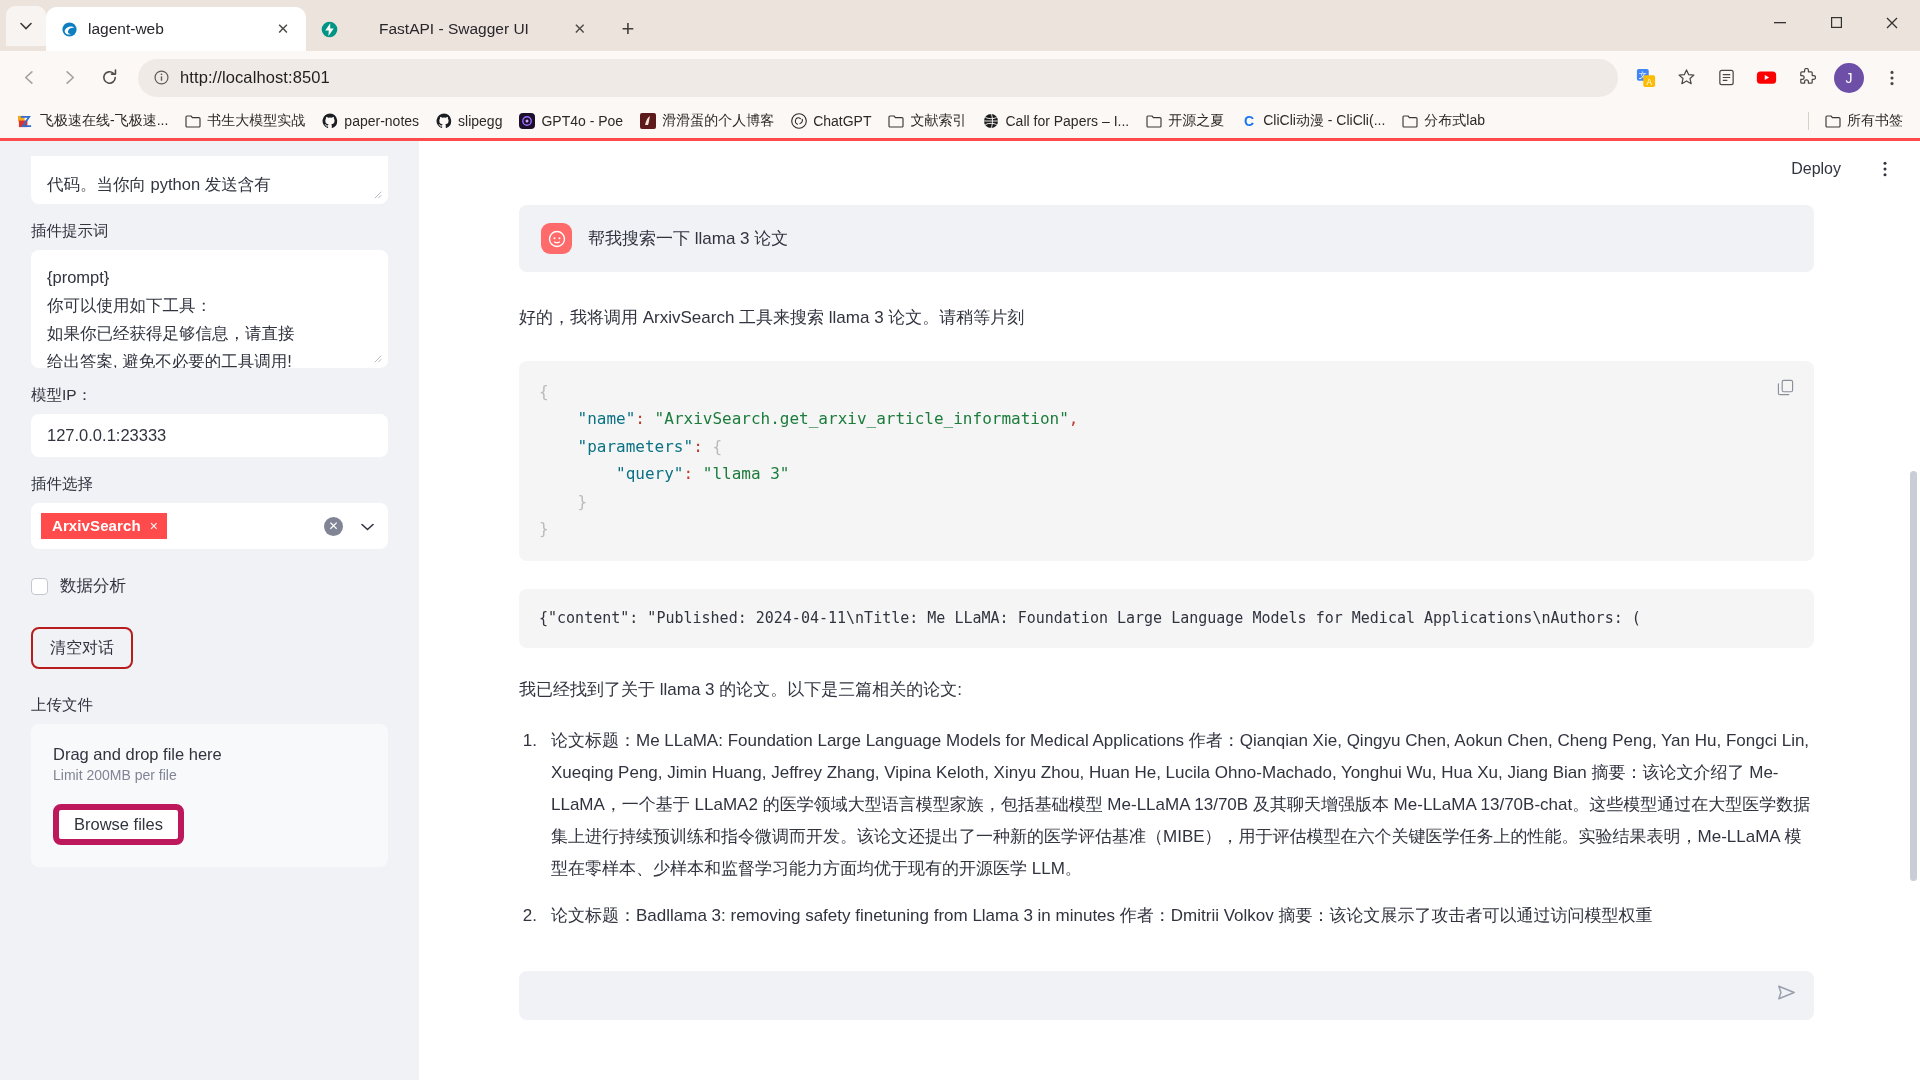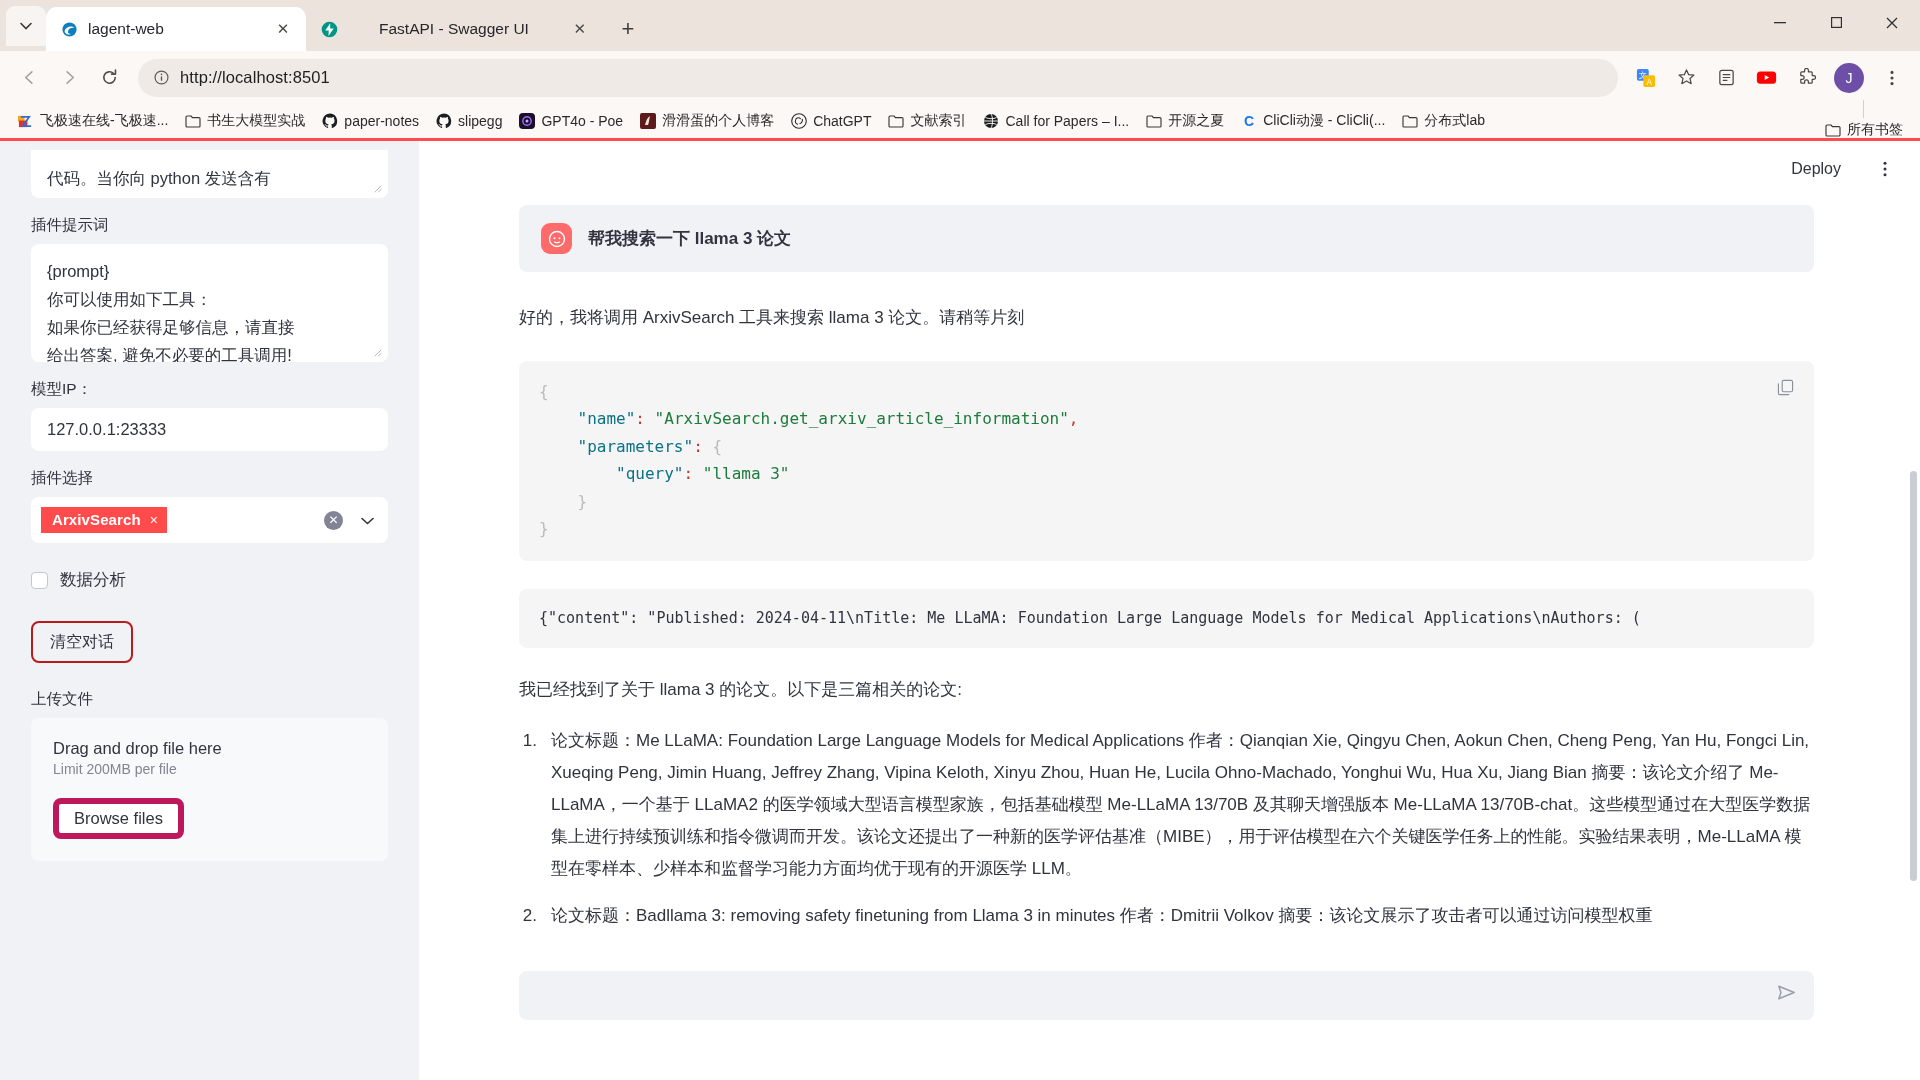--- a/index.html
+++ b/index.html
@@ -97,21 +97,21 @@
   }
   .bm {
     display: flex; align-items: center; gap: 6px;
     padding: 3px 7px; border-radius: 6px;
     font-size: 14px; color: #2c2a29; white-space: nowrap;
     max-width: 175px;
   }
   .bm-label { overflow: hidden; text-overflow: ellipsis; white-space: nowrap; }
   .bm-ico { width: 17px; height: 17px; flex: none; display:flex;align-items:center;justify-content:center;}
   .bm-sep { width: 1px; height: 18px; background: #d9cfc9; margin: 0 8px; }
-  .bm-right { position: absolute; right: 10px; display: flex; align-items: center; flex-direction: column; }
+  .bm-right { position: absolute; right: 10px; display: flex; align-items: center; }
 
   .redbar { height: 3px; background: #ff4b4b; flex: none; }
 
   
   .appbody { flex: 1; display: flex; background: #ffffff; overflow: hidden; position: relative; }
 
   
   .sidebar {
     width: 419px; flex: none; background: #f0f2f6;
     padding: 0 31px; position: relative; overflow: hidden;
@@ -191,21 +191,21 @@
   .chat-inner { width: 1295px; margin-left: 100px; }
 
   .usermsg {
     background: #f0f2f6; border-radius: 8px; padding: 18px 22px;
     display: flex; align-items: center; gap: 16px; margin-top: 8px;
   }
   .user-avatar {
     width: 31px; height: 31px; border-radius: 9px; background: #ff6b6b;
     display: flex; align-items: center; justify-content: center; flex: none;
   }
-  .usermsg-text { font-size: 17px; color: #31333f; font-weight: bold; }
+  .usermsg-text { font-size: 17px; color: #31333f; }
 
   .assist-text { font-size: 17px; color: #31333f; margin-top: 32px; line-height: 1.7; }
 
   .codeblock {
     background: #f5f5f5; border-radius: 8px; margin-top: 28px;
     padding: 17px 20px 18px 20px; position: relative;
     font-family: "DejaVu Sans Mono", "Liberation Mono", monospace;
     font-size: 16px; line-height: 27.5px; color: #333;
   }
   .copy-ico { position: absolute; right: 20px; top: 16px; color: #808495; font-size: 16px; }
@@ -504,21 +504,21 @@
     </div>
   </div>
 
   <div class="redbar"></div>
 
   <div class="appbody">
 
     <div class="sidebar">
       <div class="side-scroll">
 
-        <div class="ta-wrap clipped-top" style="margin-top:9px;height:48px;">
+        <div class="ta-wrap clipped-top" style="margin-top:15px;height:48px;">
           <div class="ta-line">代码。当你向 python 发送含有</div>
           <div class="ta-line">Python 代码的消息时，它将在该</div>
           <span class="ta-grip">
             <svg width="9" height="9" viewBox="0 0 9 9">
                 <path d="M8 2L2 8M8 5.5L5.5 8" stroke="#b6bac4" stroke-width="1" stroke-linecap="round"></path>
               </svg>
           </span>
         </div>
 
         <div class="sect-label">插件提示词</div>

